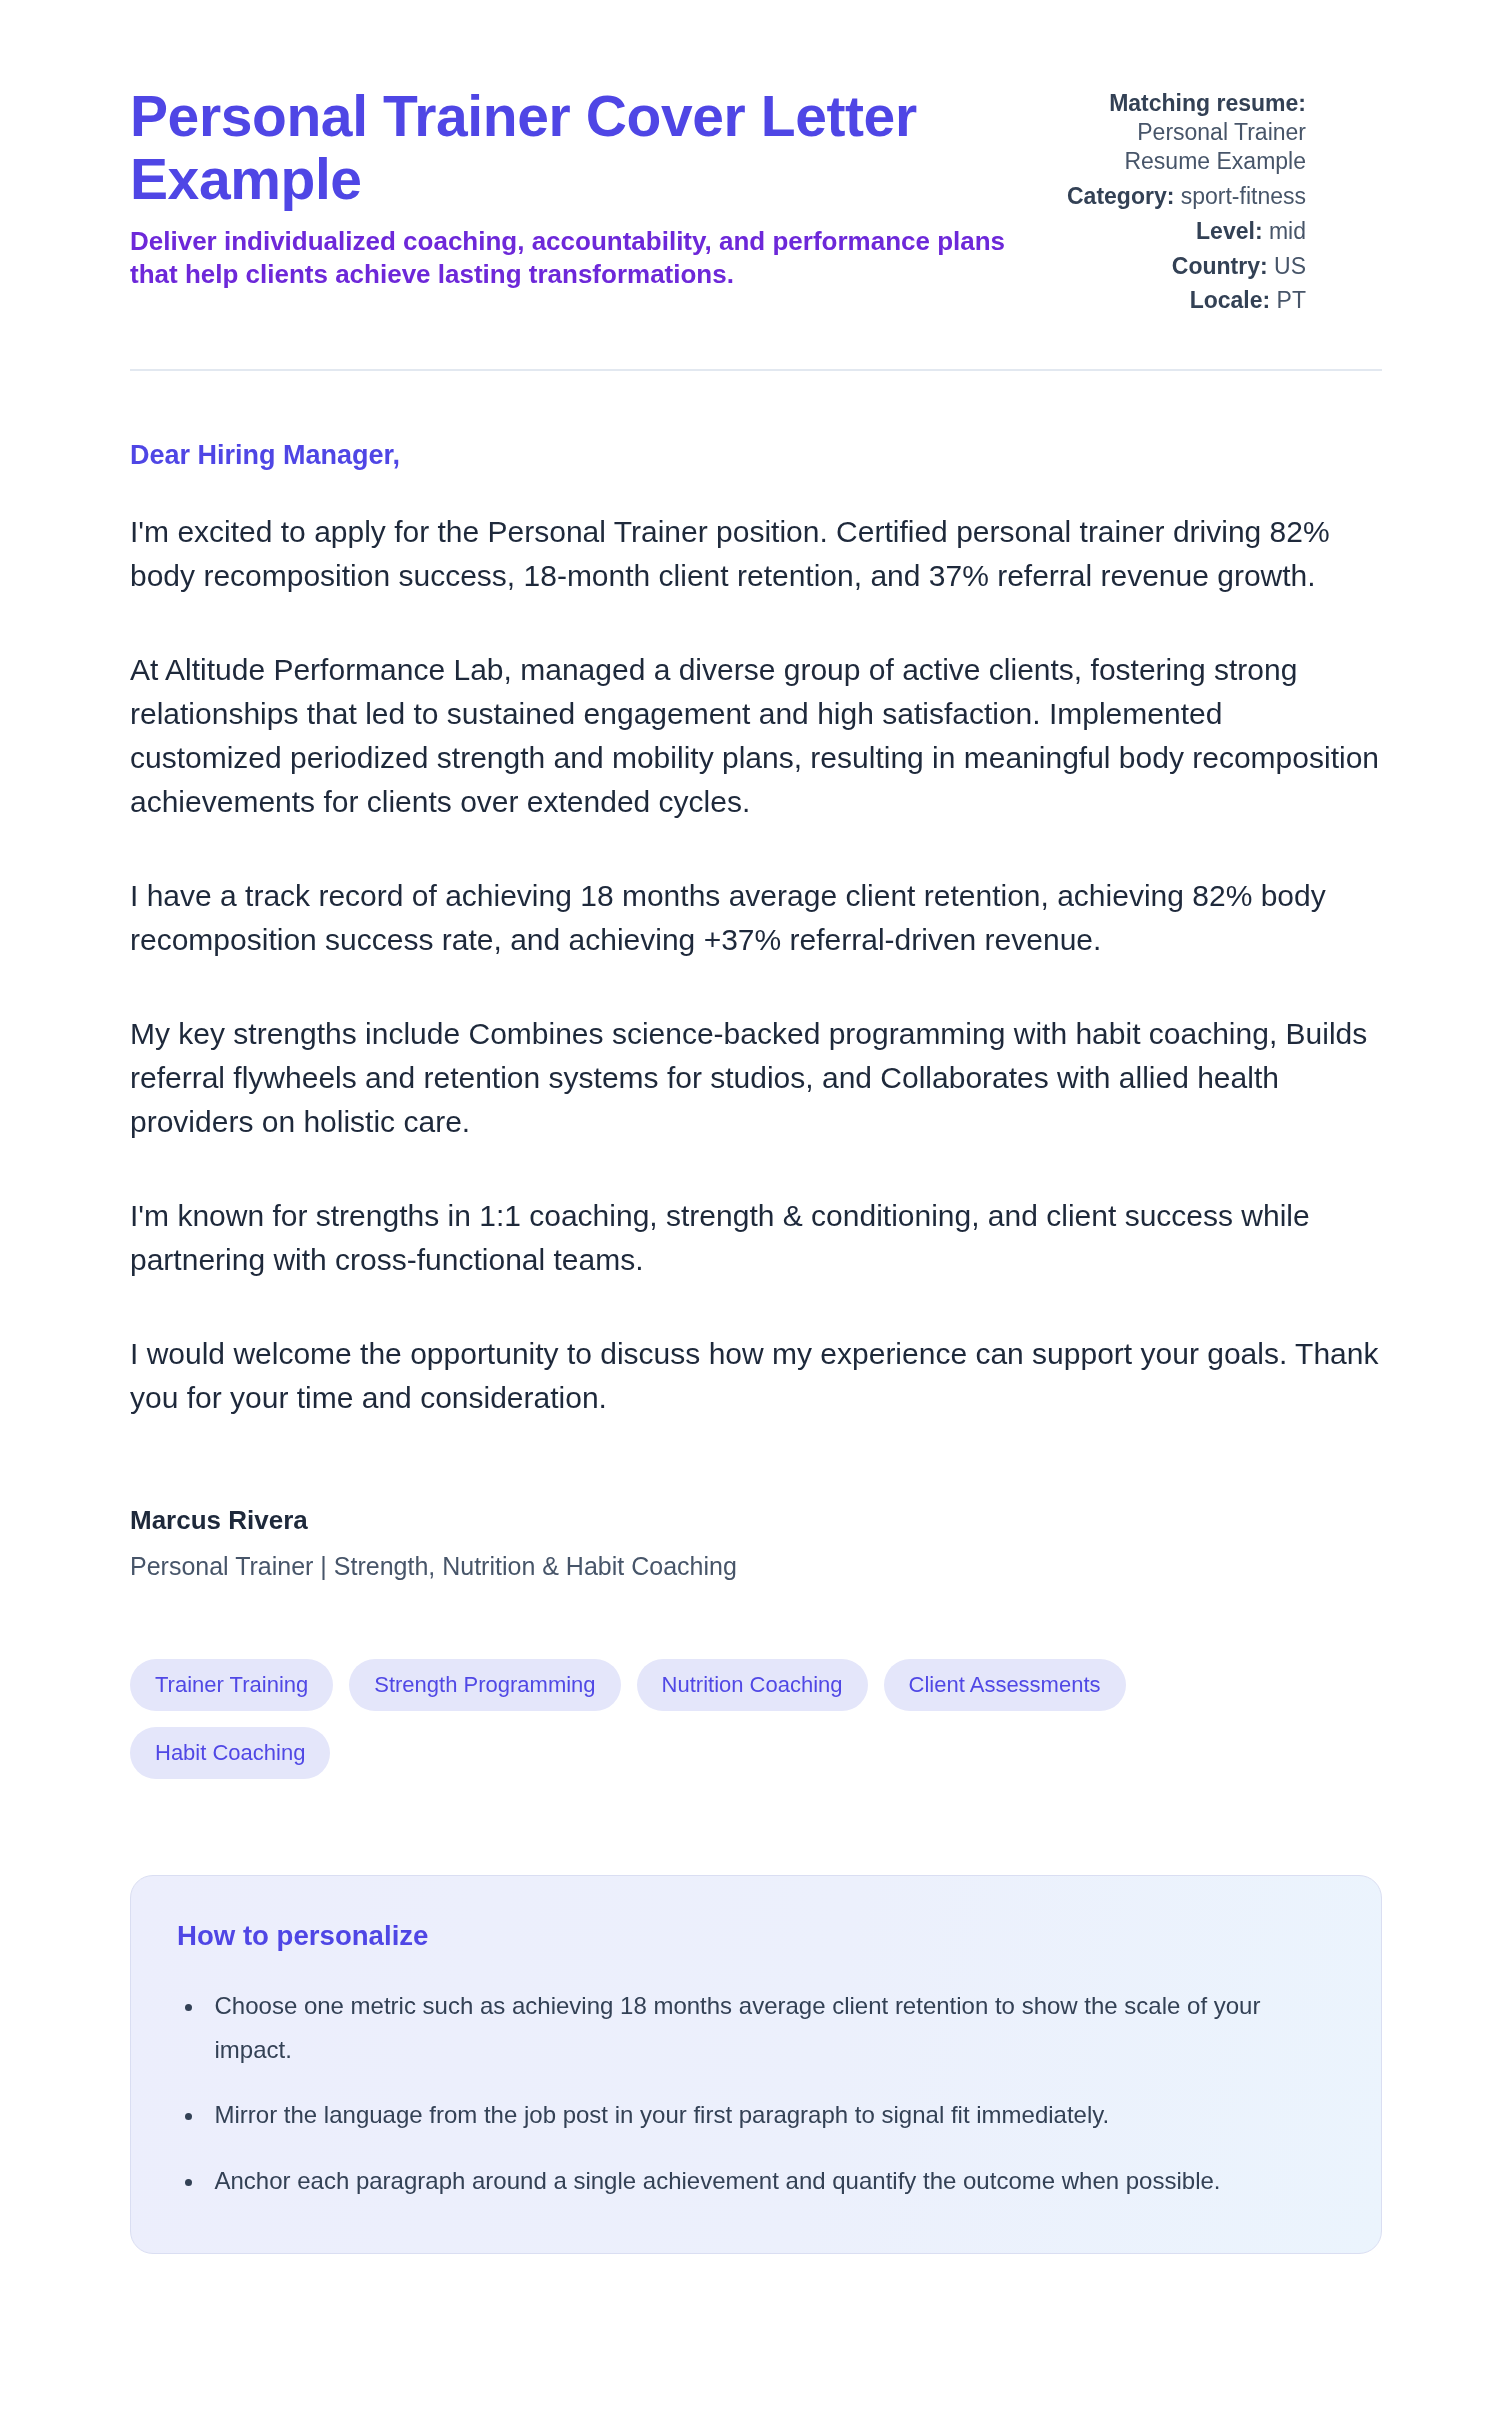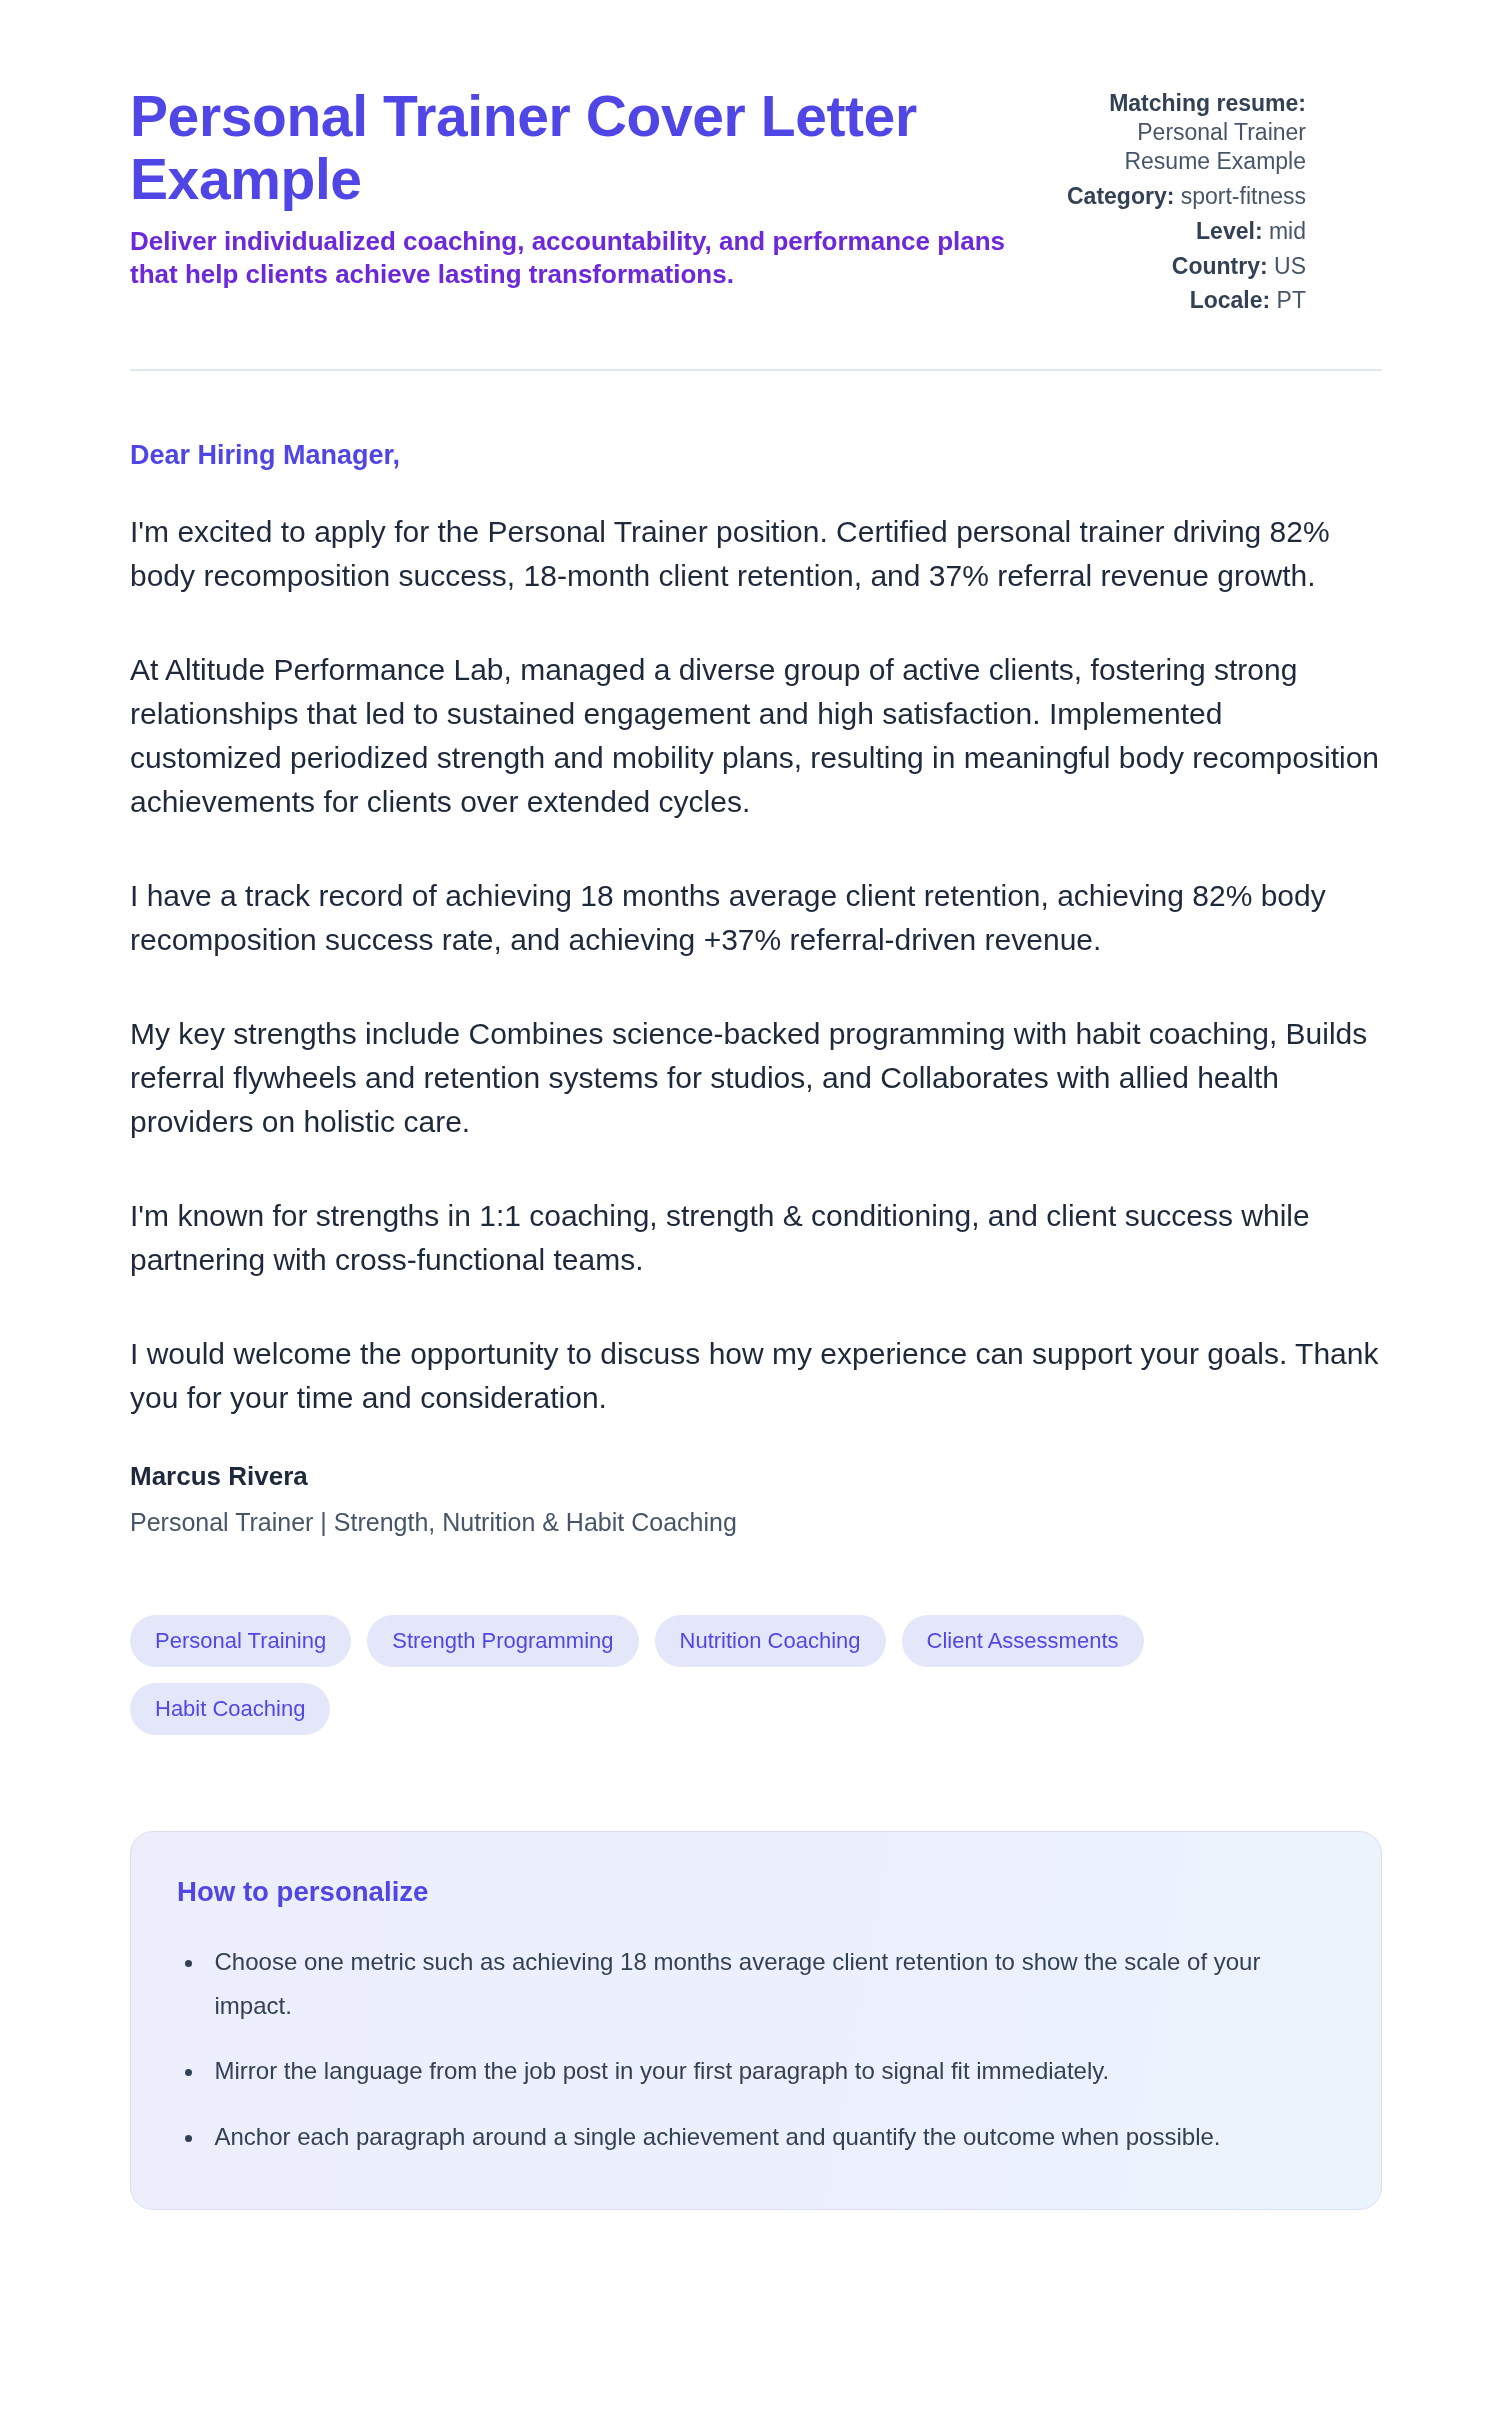--- a/index.html
+++ b/index.html
@@ -60,21 +60,21 @@
     color: #4f46e5;
   }
   .paragraph {
     margin-top: 50px;
     font-size: 30px;
     line-height: 44px;
     color: #1e293b;
   }
   .paragraph:first-of-type { margin-top: 39px; }
   .signature-name {
-    margin-top: 41px;
+    margin-top: 85px;
     font-size: 26px;
     font-weight: bold;
     color: #1e293b;
   }
   .signature-role {
     margin-top: 16px;
     font-size: 25px;
     color: #475569;
   }
   
@@ -165,21 +165,21 @@
     <p class="paragraph">At Altitude Performance Lab, managed a diverse group of active clients, fostering strong relationships that led to sustained engagement and high satisfaction. Implemented customized periodized strength and mobility plans, resulting in meaningful body recomposition achievements for clients over extended cycles.</p>
     <p class="paragraph">I have a track record of achieving 18 months average client retention, achieving 82% body recomposition success rate, and achieving +37% referral-driven revenue.</p>
     <p class="paragraph">My key strengths include Combines science-backed programming with habit coaching, Builds referral flywheels and retention systems for studios, and Collaborates with allied health providers on holistic care.</p>
     <p class="paragraph">I'm known for strengths in 1:1 coaching, strength &amp; conditioning, and client success while partnering with cross-functional teams.</p>
     <p class="paragraph">I would welcome the opportunity to discuss how my experience can support your goals. Thank you for your time and consideration.</p>
     <div class="signature-name">Marcus Rivera</div>
     <div class="signature-role">Personal Trainer | Strength, Nutrition &amp; Habit Coaching</div>
   </div>
 
   <div class="tags">
-    <span class="tag">Personal Training</span>
+    <span class="tag">Trainer Training</span>
     <span class="tag">Strength Programming</span>
     <span class="tag">Nutrition Coaching</span>
     <span class="tag">Client Assessments</span>
     <span class="tag">Habit Coaching</span>
   </div>
 
   <div class="tipbox">
     <div class="tipbox-heading">How to personalize</div>
     <ul class="tipbox-list">
       <li>Choose one metric such as achieving 18 months average client retention to show the scale of your impact.</li>

